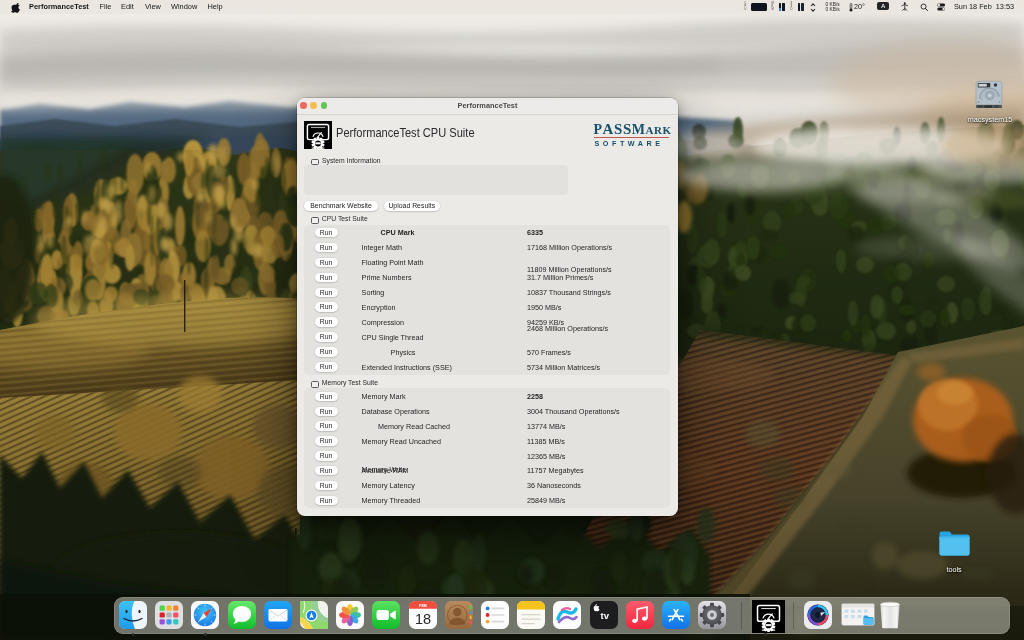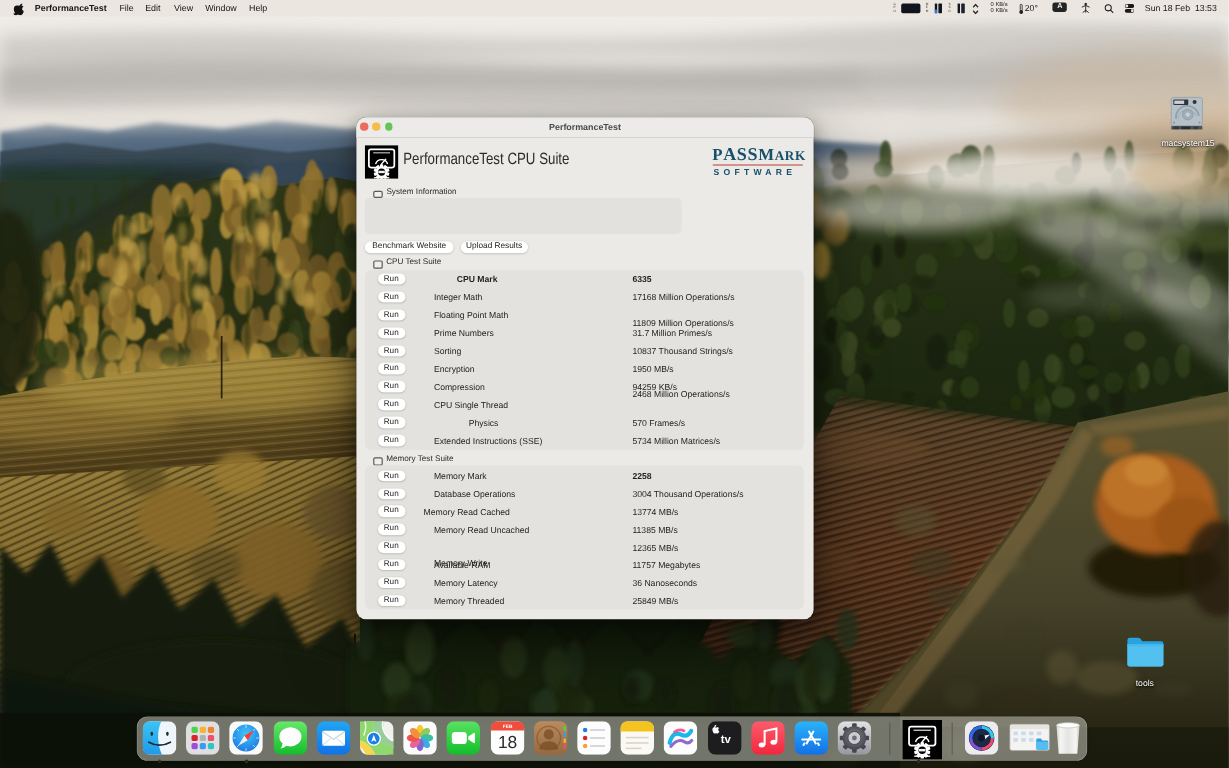--- a/index.html
+++ b/index.html
@@ -15,21 +15,21 @@
   .tl{position:absolute;top:50%;margin-top:-3.3px;width:6.6px;height:6.6px;border-radius:50%;}
   #wtitle{position:absolute;width:100%;text-align:center;top:0;height:15px;line-height:16px;font-size:7.4px;font-weight:700;color:#4a4a4a;}
   .wtext{position:absolute;white-space:nowrap;color:#1f1f1f;}
   .row{position:absolute;white-space:nowrap;font-size:7.2px;color:#1f1f1f;}
   .runbtn{position:absolute;left:17.5px;width:23px;height:9.6px;background:#fff;border-radius:4.8px;
           box-shadow:0 0.5px 1.5px rgba(0,0,0,.28);text-align:center;font-size:6.8px;line-height:10px;color:#1f1f1f;}
   .panel{position:absolute;left:7px;width:366px;background:#e4e2de;border-radius:5px;}
   .seclabel{position:absolute;font-size:6.8px;color:#2a2a2a;}
   .secicon{position:absolute;width:6.6px;height:4.2px;border:0.8px solid #5a5a5a;border-radius:1.6px;background:rgba(255,255,255,.25);}
   
-  #dock{position:absolute;left:114px;top:596.5px;width:792px;height:37.5px;background:rgba(202,202,190,.54);
+  #dock{position:absolute;left:114px;top:596.5px;width:896px;height:37.5px;background:rgba(202,202,190,.54);
         border-radius:9px;box-shadow:inset 0 0 0 0.5px rgba(255,255,255,.25), 0 0 1px rgba(0,0,0,.3);}
   .dicon{position:absolute;top:4px;width:28px;height:28px;}
   .ddot{position:absolute;top:36.5px;width:2.6px;height:2.6px;border-radius:50%;background:#2c2c28;}
   .dsep{position:absolute;top:5px;width:1px;height:27px;background:rgba(40,40,35,.35);}
   .desklabel{position:absolute;color:#fff;font-size:7.2px;text-align:center;text-shadow:0 0.8px 1.6px rgba(0,0,0,.9), 0 0 2px rgba(0,0,0,.6);}
 </style></head>
 <body>
 <svg id="wp" viewBox="0 0 1024 640" preserveAspectRatio="none">
 <defs>
   <linearGradient id="sky" x1="0" y1="0" x2="0" y2="1">
@@ -945,21 +945,21 @@
     <div class="runbtn" style="top:264.2px;">Run</div>
     <div class="row" style="left:64.6px;top:264.7px;">Extended Instructions (SSE)</div>
     <div class="row" style="left:230px;top:264.7px;">5734 Million Matrices/s</div>
     <div class="runbtn" style="top:293.7px;">Run</div>
     <div class="row" style="left:64.6px;top:294.2px;font-weight:400;">Memory Mark</div>
     <div class="row" style="left:230px;top:294.2px;font-weight:700;">2258</div>
     <div class="runbtn" style="top:308.5px;">Run</div>
     <div class="row" style="left:64.6px;top:309.0px;">Database Operations</div>
     <div class="row" style="left:230px;top:309.0px;">3004 Thousand Operations/s</div>
     <div class="runbtn" style="top:323.4px;">Run</div>
-    <div class="row" style="left:56px;top:323.9px;text-align:right;">Memory Read Cached</div>
+    <div class="row" style="left:81px;top:323.9px;text-align:right;">Memory Read Cached</div>
     <div class="row" style="left:230px;top:323.9px;">13774 MB/s</div>
     <div class="runbtn" style="top:338.2px;">Run</div>
     <div class="row" style="left:64.6px;top:338.7px;">Memory Read Uncached</div>
     <div class="row" style="left:230px;top:338.7px;">11385 MB/s</div>
     <div class="runbtn" style="top:353.1px;">Run</div>
     <div class="row" style="left:64.6px;top:343px;margin-top:24px;">Memory Write</div>
     <div class="row" style="left:230px;top:353.6px;">12365 MB/s</div>
     <div class="runbtn" style="top:367.9px;">Run</div>
     <div class="row" style="left:64.6px;top:368.4px;">Available RAM</div>
     <div class="row" style="left:230px;top:368.4px;">11757 Megabytes</div>

